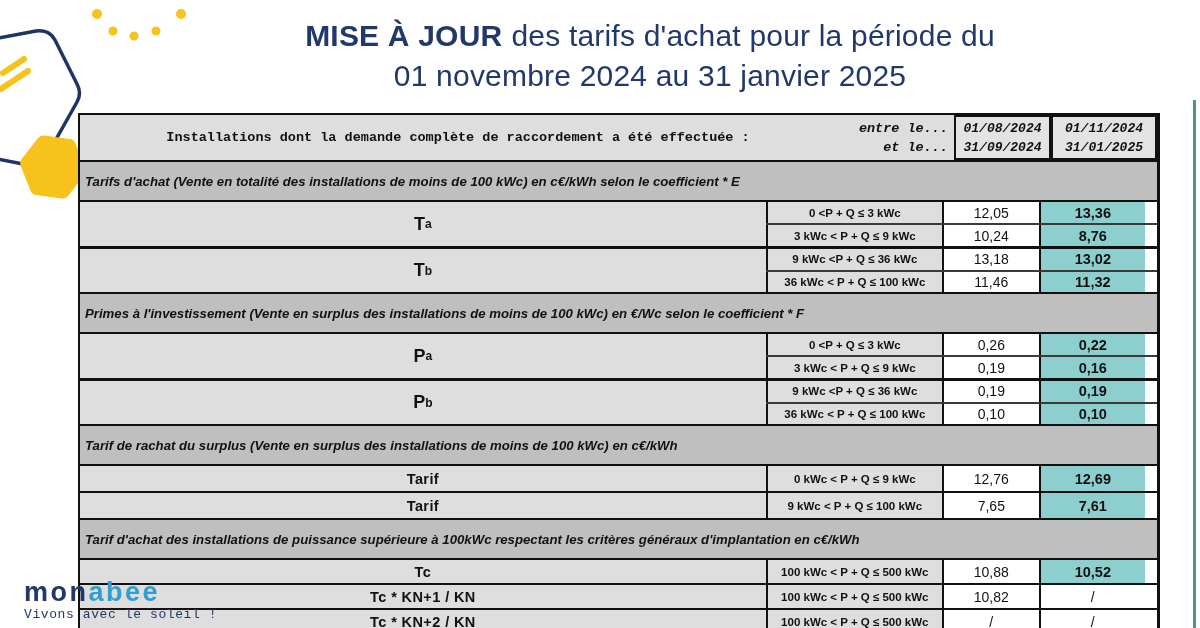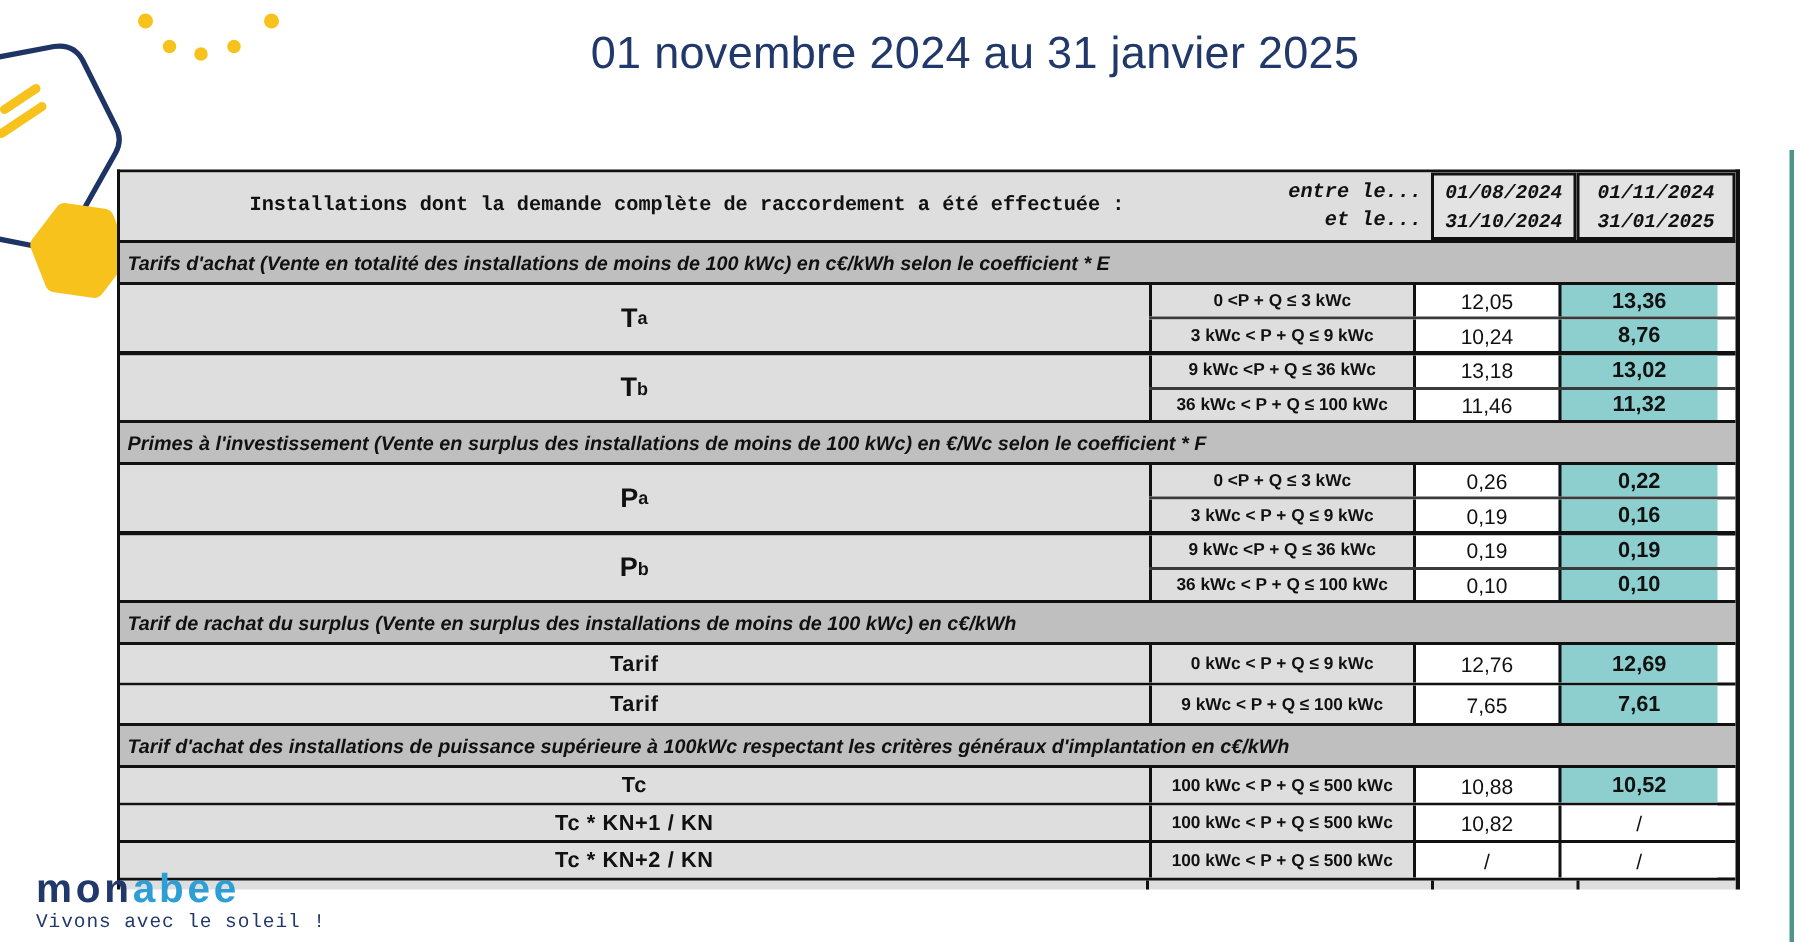--- a/index.html
+++ b/index.html
@@ -26,21 +26,21 @@
            font-weight:700;font-size:13.5px;}
   .th-entre{width:118px;display:flex;flex-direction:column;justify-content:center;
             text-align:right;font-weight:700;font-style:italic;font-size:13.5px;
             line-height:19px;padding-right:6px;}
   .th-date{display:flex;flex-direction:column;justify-content:center;align-items:center;
            border:2px solid #111;font-size:13px;font-weight:600;font-style:italic;
            line-height:19px;background:#e3e3e3;}
   .th-date.d1{width:97px;}
   .th-date.d2{width:106px;}
 
-  .sec-head{height:28px;background:#bfbfbf;border-top:2px solid #111;display:flex;
+  .sec-head{height:40px;background:#bfbfbf;border-top:2px solid #111;display:flex;
             align-items:center;padding-left:5px;font-weight:700;font-style:italic;
             font-size:13.2px;}
 
   .grp{display:flex;border-top:2px solid #111;}
   .grp.thick{border-top:3px solid #111;}
   .grp.two{height:46px;}
   .grp.one3{height:27px;}
   .grp.one4{height:25px;}
   .g-label{width:689px;background:#dedede;display:flex;align-items:center;
            justify-content:center;font-weight:700;}
@@ -89,34 +89,35 @@
     <circle cx="12" cy="14" r="5" fill="#F8C21C"></circle>
     <circle cx="28" cy="31" r="4.5" fill="#F8C21C"></circle>
     <circle cx="49" cy="36" r="4.5" fill="#F8C21C"></circle>
     <circle cx="71" cy="31" r="4.5" fill="#F8C21C"></circle>
     <circle cx="96" cy="14" r="5" fill="#F8C21C"></circle>
   </svg>
 
   <div class="edge-line"></div>
 
   <div class="title">
+    <div><span class="tb">MISE À JOUR</span><span>des tarifs d'achat pour la période du</span></div>
     <div>01 novembre 2024 au 31 janvier 2025</div>
   </div>
 
   <div class="tbl">
 
     <div class="thead">
       <div class="th-main">Installations dont la demande complète de raccordement a été effectuée :</div>
       <div class="th-entre">
         <div>entre le...</div>
         <div>et le...</div>
       </div>
       <div class="th-date d1">
         <div>01/08/2024</div>
-        <div>31/10/2024</div>
+        <div>31/09/2024</div>
       </div>
       <div class="th-date d2">
         <div>01/11/2024</div>
         <div>31/01/2025</div>
       </div>
     </div>
 
     <div class="sec-head">Tarifs d'achat (Vente en totalité des installations de moins de 100 kWc) en c€/kWh selon le coefficient * E</div>
     <div class="grp two">
       <div class="g-label big">

